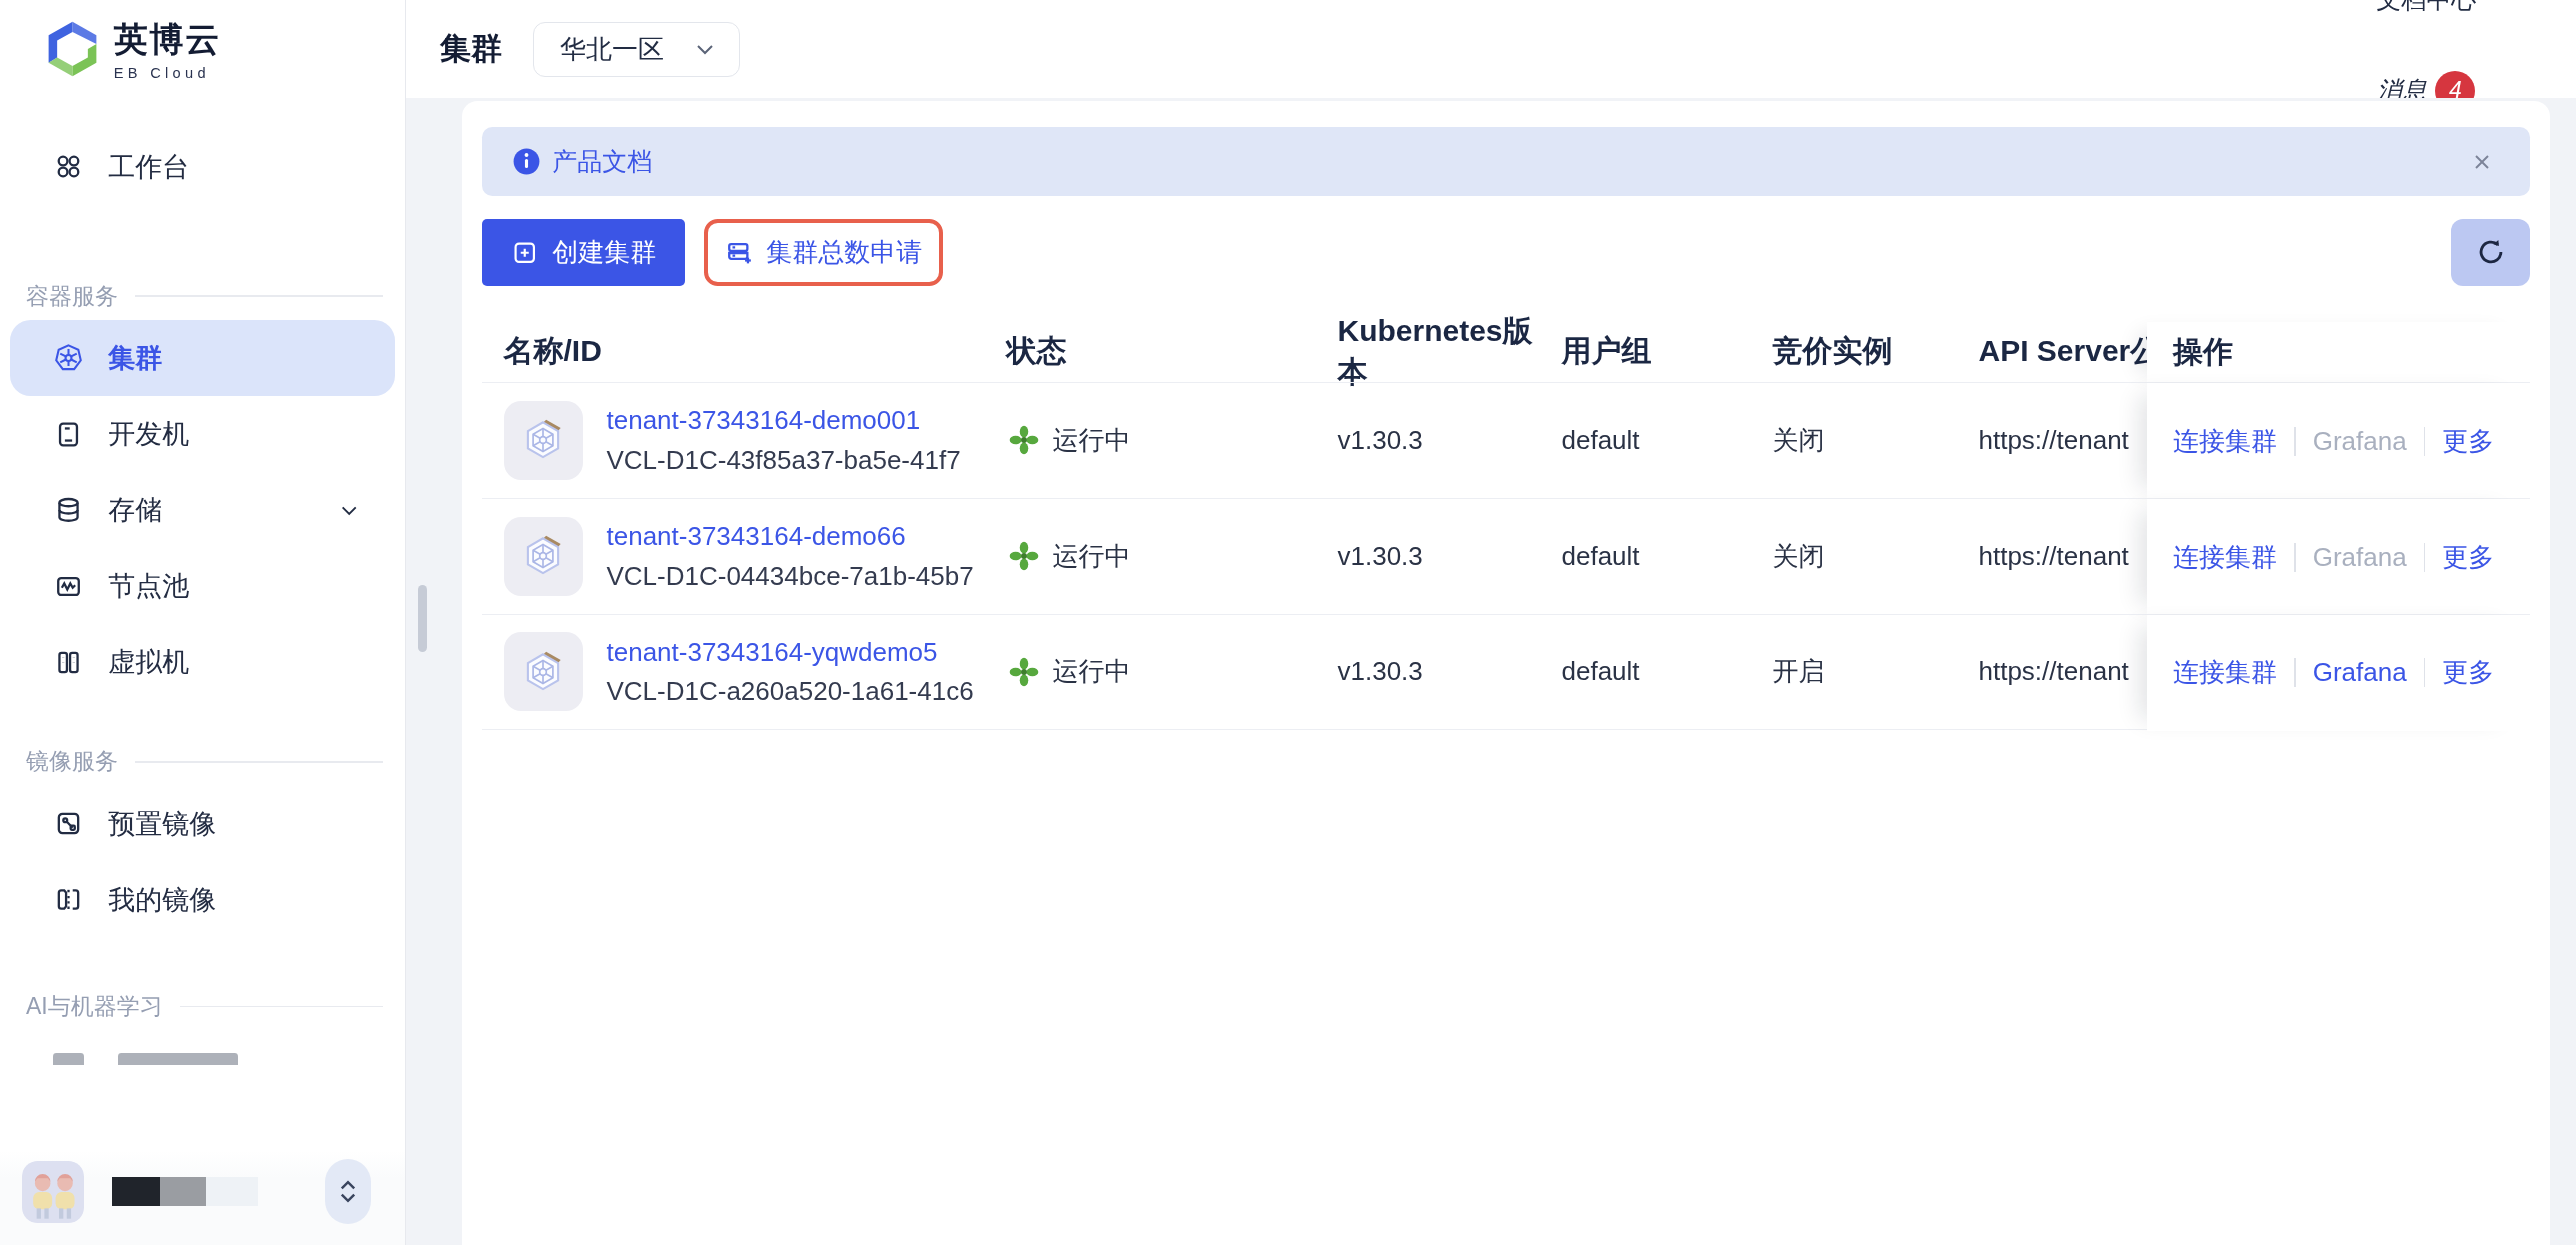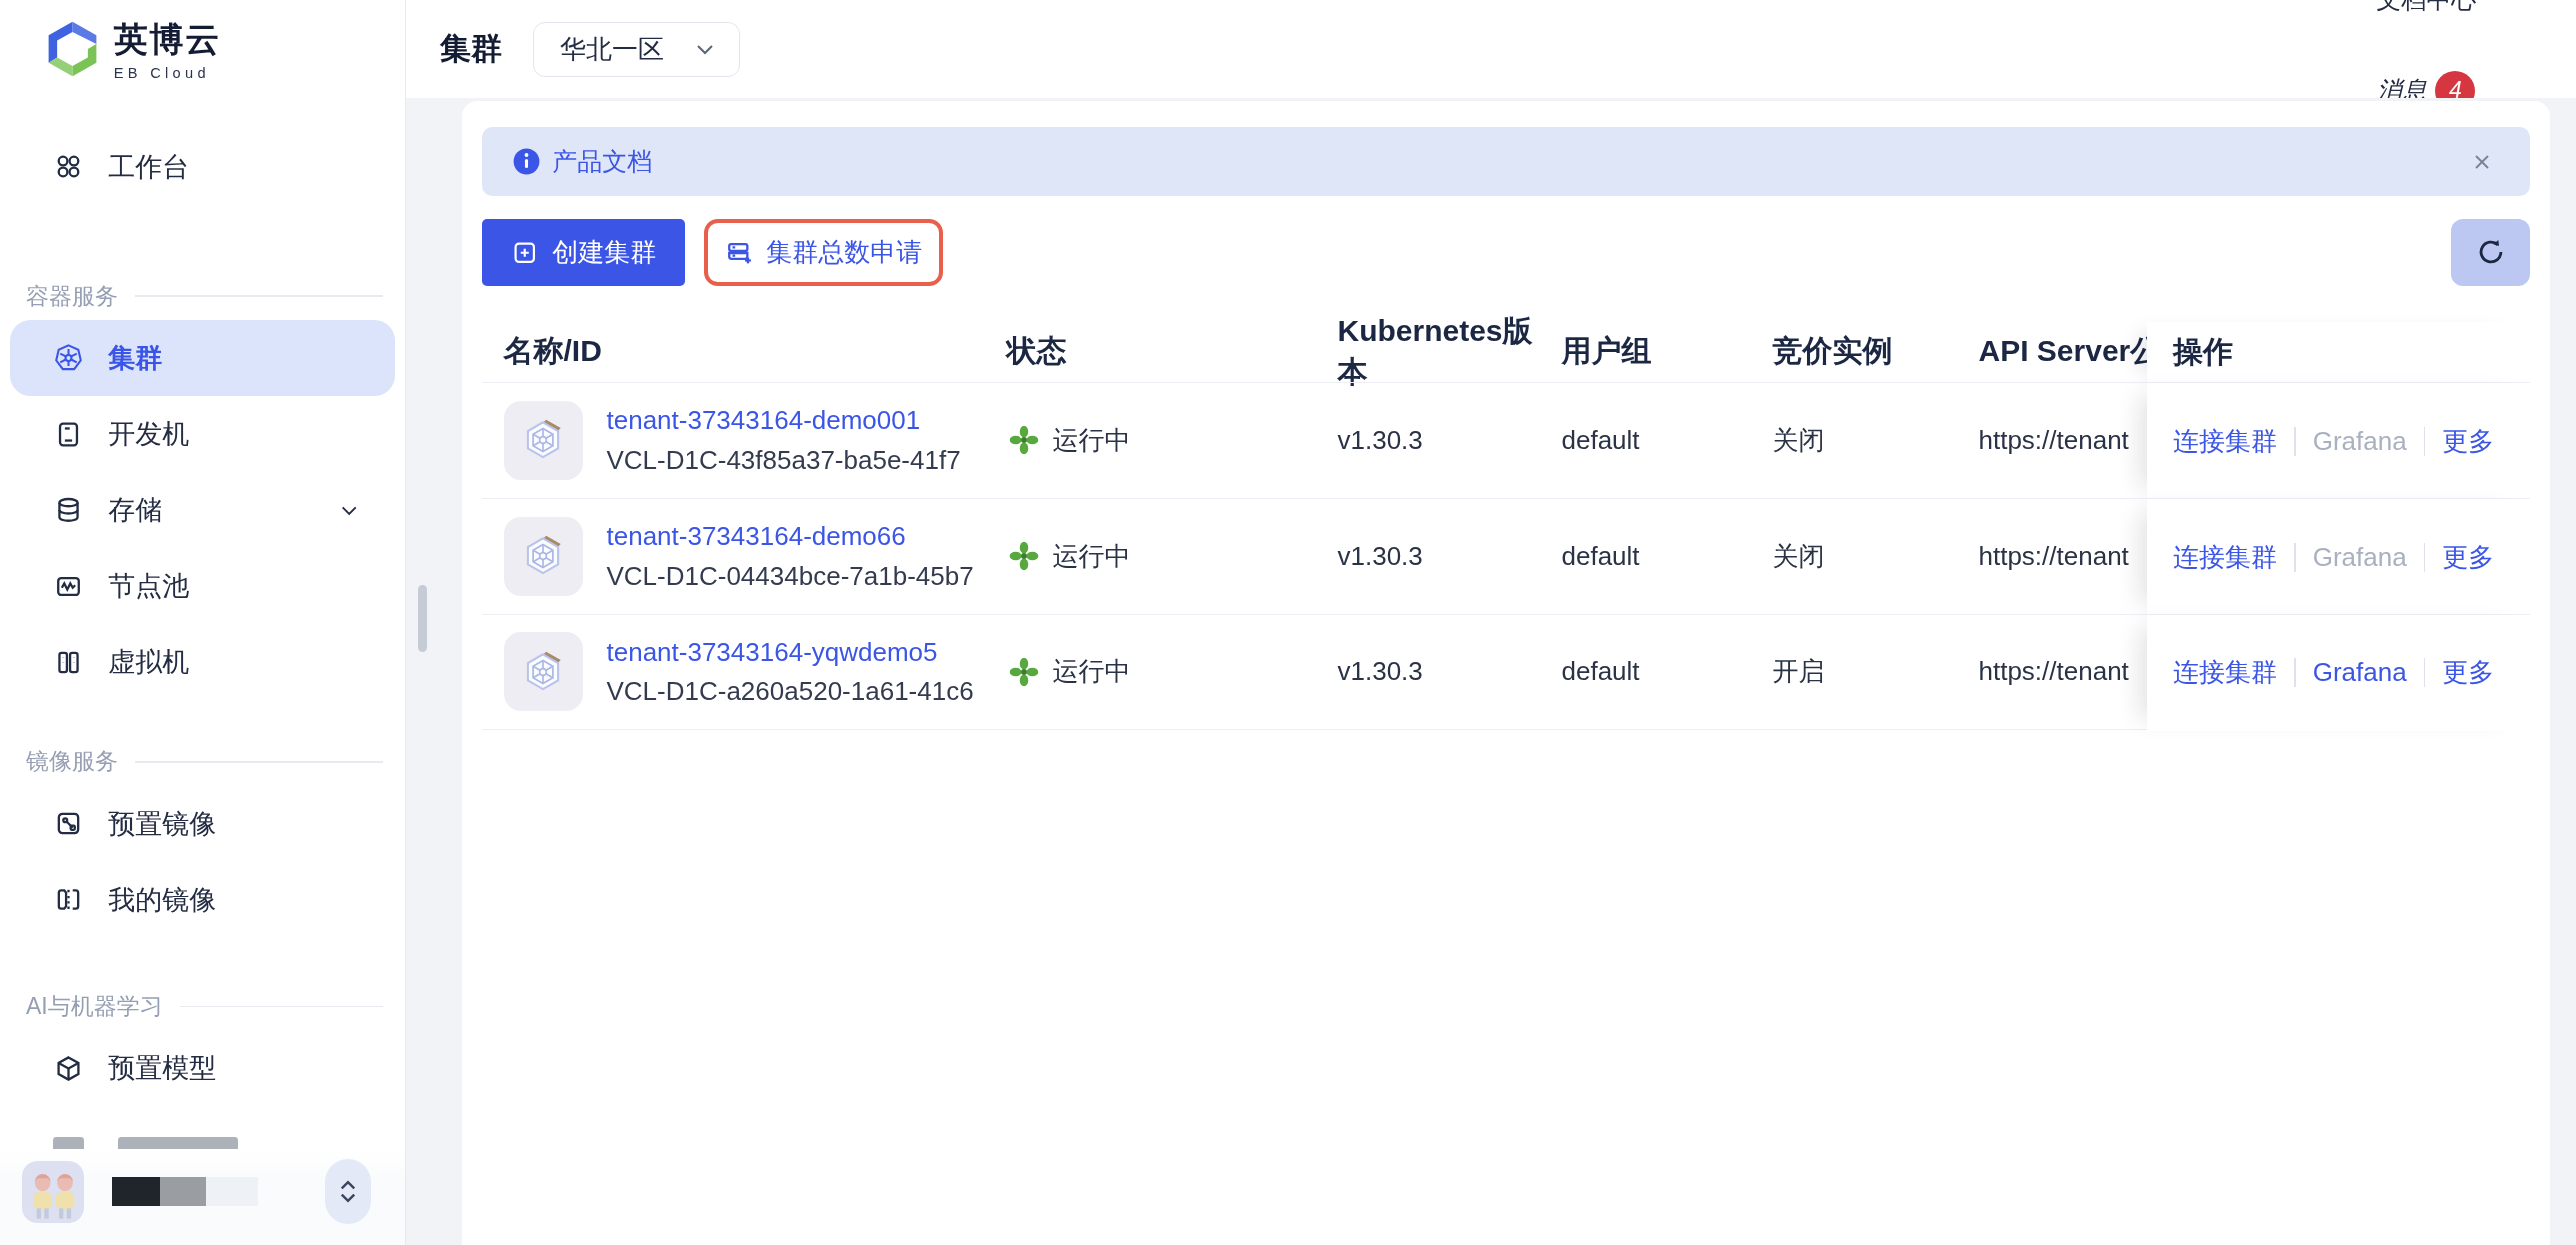--- a/index.html
+++ b/index.html
@@ -294,30 +294,20 @@
         </svg>
       </span>
       <span>我的镜像</span>
     </div>
 
     <div class="section-head sec3">
       <span>AI与机器学习</span>
       <span class="rule"></span>
     </div>
 
-    <div class="side-item">
-      <span class="glyph">
-        <svg width="29" height="29" viewBox="0 0 24 24" fill="none" stroke="#222c43" stroke-width="1.9">
-          <polygon points="12,2.8 20.2,7.4 20.2,16.6 12,21.2 3.8,16.6 3.8,7.4"></polygon>
-          <polyline points="3.8,7.4 12,12 20.2,7.4"></polyline>
-          <line x1="12" y1="12" x2="12" y2="21.2"></line>
-        </svg>
-      </span>
-      <span>预置模型</span>
-    </div>
 
     <div class="clipped-item">
       <span class="smudge" style="width:31px;height:12px;"></span>
       <span class="smudge" style="width:120px;height:12px;"></span>
     </div>
 
     <div class="side-scroll-thumb"></div>
 
     <div class="user-area">
       <span class="avatar">

